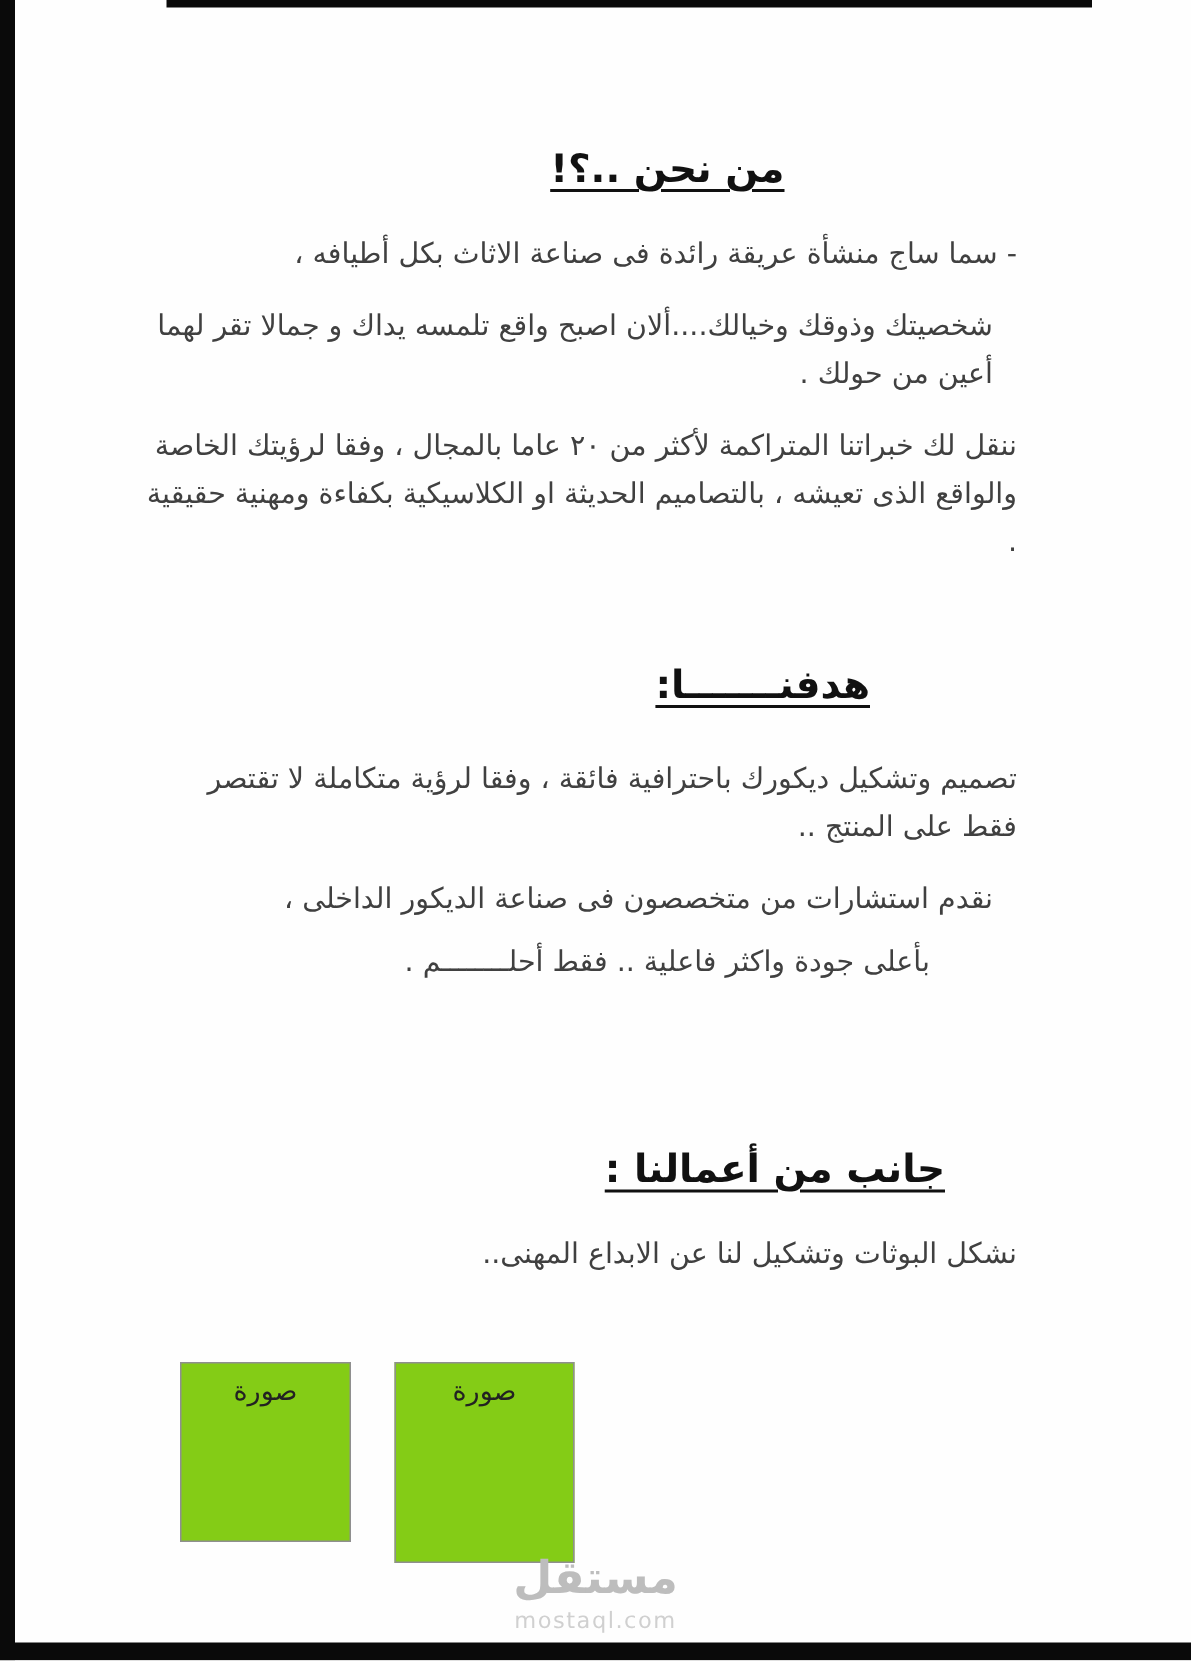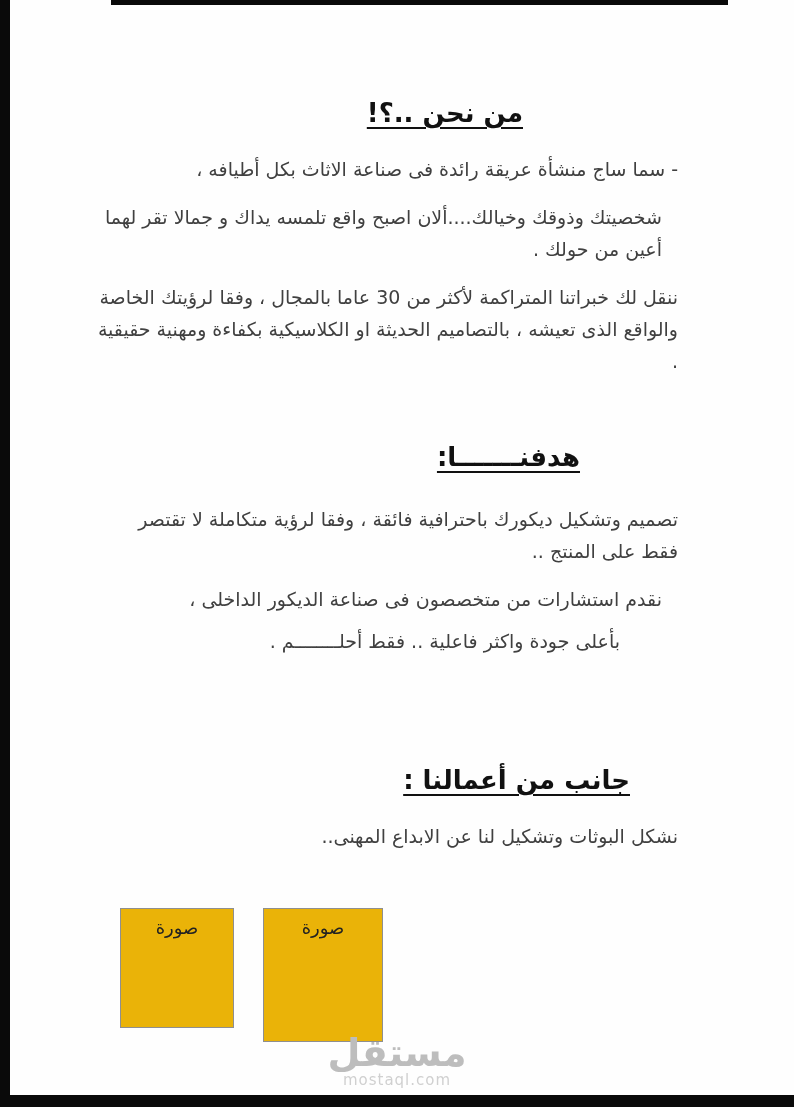--- a/index.html
+++ b/index.html
@@ -54,21 +54,21 @@
     color: #404040;
   }
   .p-indent { padding-right: 16px; }
   .p-tight  { margin-bottom: 10px; }
   .p-deep   { padding-right: 58px; }
 
   
   .img-box {
     position: absolute;
     border: 1px solid #8f8f8f;
-    background: #eab308;
+    background: #84cc16;
     text-align: center;
     direction: rtl;
   }
   .img-box-1 { left: 120px; top: 908px; width: 112px; height: 118px; }
   .img-box-2 { left: 263px; top: 908px; width: 118px; height: 132px; }
   .img-box .img-label {
     display: block;
     padding-top: 8px;
     font-size: 18px;
     color: #222222;
@@ -77,21 +77,21 @@
   
   .watermark {
     position: absolute;
     left: 50%;
     top: 1036px;
     transform: translateX(-50%);
     text-align: center;
     direction: rtl;
   }
   .wm-name {
-    font-size: 38px;
+    font-size: 30px;
     font-weight: bold;
     color: #bdbdbd;
     line-height: 34px;
   }
   .wm-url {
     font-size: 15px;
     color: #d0d0d0;
     letter-spacing: 1px;
     direction: ltr;
     line-height: 20px;
@@ -105,21 +105,21 @@
   <div class="edge edge-top"></div>
   <div class="edge edge-left"></div>
   <div class="edge edge-bottom"></div>
 
   <div class="content">
 
     <h1 class="heading h-about"><span class="hd-text">من نحن ..؟!</span></h1>
 
     <p class="para">-   سما ساج منشأة عريقة رائدة فى صناعة الاثاث بكل أطيافه ،</p>
     <p class="para p-indent">شخصيتك وذوقك وخيالك....ألان اصبح واقع تلمسه يداك و جمالا تقر لهما أعين من حولك .</p>
-    <p class="para">ننقل لك خبراتنا المتراكمة لأكثر من 30 عاما بالمجال ، وفقا لرؤيتك الخاصة والواقع الذى تعيشه ، بالتصاميم الحديثة او الكلاسيكية بكفاءة ومهنية حقيقية .</p>
+    <p class="para">ننقل لك خبراتنا المتراكمة لأكثر من ٢٠ عاما بالمجال ، وفقا لرؤيتك الخاصة والواقع الذى تعيشه ، بالتصاميم الحديثة او الكلاسيكية بكفاءة ومهنية حقيقية .</p>
 
     <h1 class="heading h-goal"><span class="hd-text">هدفنـــــــا:</span></h1>
 
     <p class="para">تصميم وتشكيل ديكورك باحترافية فائقة ، وفقا لرؤية متكاملة لا تقتصر فقط على المنتج ..</p>
     <p class="para p-indent p-tight">نقدم استشارات من متخصصون فى صناعة الديكور الداخلى ،</p>
     <p class="para p-deep">بأعلى جودة واكثر فاعلية ..  فقط أحلــــــــم .</p>
 
     <h1 class="heading h-works"><span class="hd-text">جانب من أعمالنا :</span></h1>
 
     <p class="para">نشكل البوثات وتشكيل لنا عن الابداع المهنى..</p>

